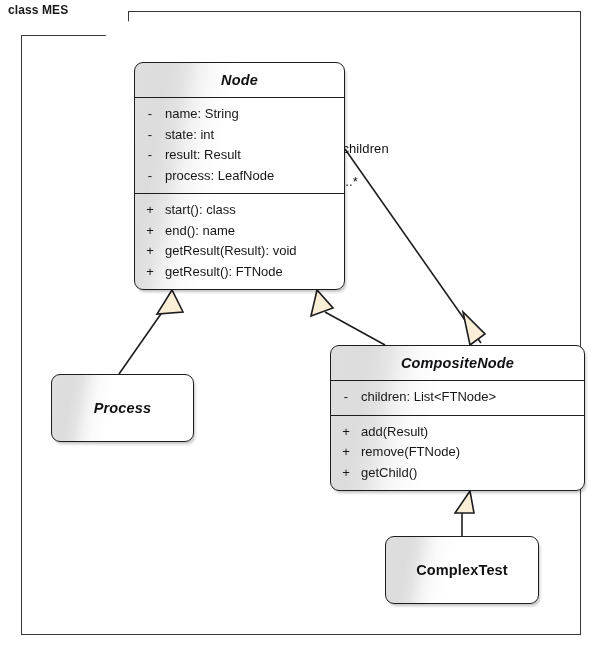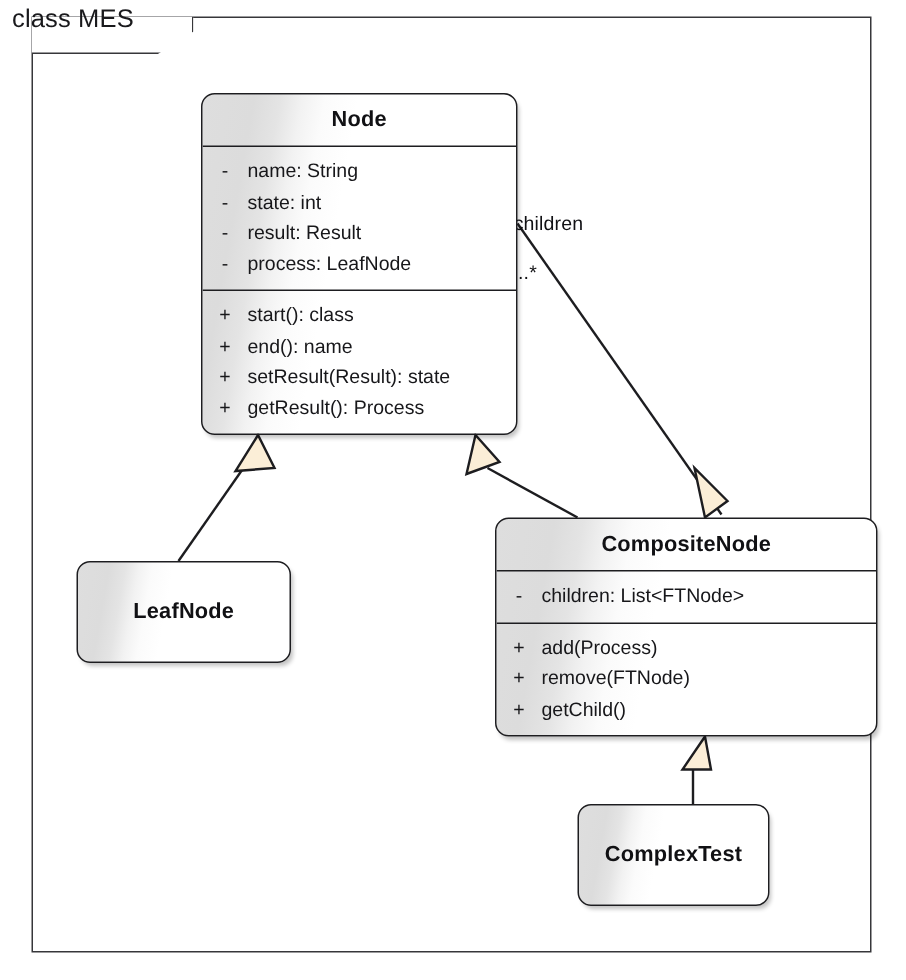--- a/index.html
+++ b/index.html
@@ -46,22 +46,22 @@
     border-top: none;
     border-left: none;
     background: #ffffff;
     -webkit-clip-path: polygon(0 0, 100% 0, 100% 40%, 78% 100%, 0 100%);
     clip-path: polygon(0 0, 100% 0, 100% 40%, 78% 100%, 0 100%);
   }
   .frame-label-text {
     position: absolute;
     left: 8px;
     top: 3px;
-    font-size: 17px;
-    font-weight: normal;
+    font-size: 12px;
+    font-weight: bold;
     color: #19191c;
     letter-spacing: 0.1px;
     white-space: nowrap;
   }
 
   
   #links {
     position: absolute;
     left: 0; top: 0;
     width: 604px; height: 653px;
@@ -100,21 +100,21 @@
   }
 
   .cls-title {
     text-align: center;
     font-size: 14.5px;
     font-weight: bold;
     color: #111114;
     padding: 9px 4px 9px 4px;
     letter-spacing: 0.15px;
   }
-  .cls-title.abstract { }
+  .cls-title.abstract { font-style: italic; }
 
   .plain .cls-title {
     padding: 0;
     width: 100%;
   }
 
   .member-list {
     padding: 6px 4px 7px 0;
   }
   .member {
@@ -207,59 +207,59 @@
       <div class="member">
         <span class="vis">+</span>
         <span class="member-name">start(): class</span>
       </div>
       <div class="member">
         <span class="vis">+</span>
         <span class="member-name">end(): name</span>
       </div>
       <div class="member">
         <span class="vis">+</span>
-        <span class="member-name">setResult(Result): state</span>
-      </div>
-      <div class="member">
-        <span class="vis">+</span>
-        <span class="member-name">getResult(): Process</span>
+        <span class="member-name">getResult(Result): void</span>
+      </div>
+      <div class="member">
+        <span class="vis">+</span>
+        <span class="member-name">getResult(): FTNode</span>
       </div>
     </div>
   </div>
 
   <div class="uml-box plain" style="left:51px; top:374px; width:143px; height:68px;">
-    <div class="cls-title abstract">LeafNode</div>
+    <div class="cls-title abstract">Process</div>
   </div>
 
   <div class="uml-box" style="left:330px; top:345px; width:255px; height:146px;">
 
     <div class="compartment">
       <div class="cls-title abstract">CompositeNode</div>
     </div>
 
     <div class="compartment member-list">
       <div class="member">
         <span class="vis">-</span>
         <span class="member-name">children: List&lt;FTNode&gt;</span>
       </div>
     </div>
 
     <div class="compartment member-list">
       <div class="member">
         <span class="vis">+</span>
-        <span class="member-name">add(Process)</span>
+        <span class="member-name">add(Result)</span>
       </div>
       <div class="member">
         <span class="vis">+</span>
         <span class="member-name">remove(FTNode)</span>
       </div>
       <div class="member">
         <span class="vis">+</span>
         <span class="member-name">getChild()</span>
       </div>
     </div>
   </div>
 
-  <div class="uml-box plain" style="left:385px; top:536px; width:128px; height:68px;justify-content:flex-end;">
+  <div class="uml-box plain" style="left:385px; top:536px; width:154px; height:68px;justify-content:flex-end;">
     <div class="cls-title">ComplexTest</div>
   </div>
 
 </div>
 
 </body></html>

